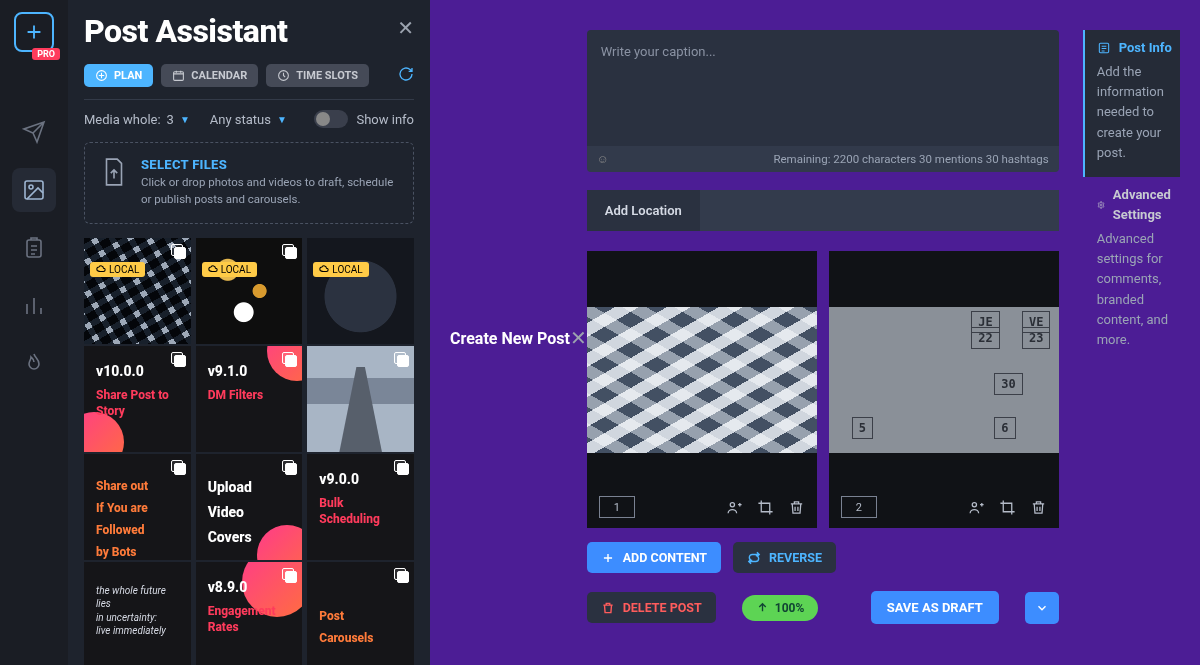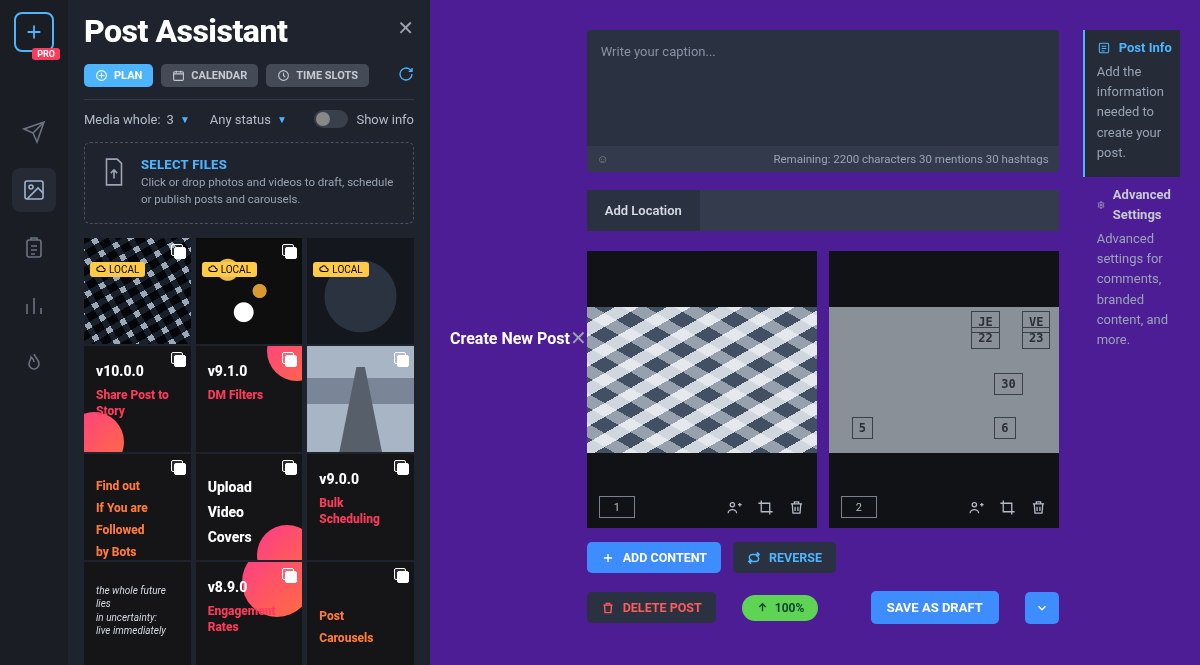--- a/index.html
+++ b/index.html
@@ -258,21 +258,21 @@
         </div>
       <div class="stack"></div>
     </div>
     <div class="thumb art-road">
         <div class="stack"></div>
       </div>
 
     <div class="thumb" style="background:#151518">
       <div class="card-text">
           <div style="height:8px"></div>
-          <div class="ct-title orange">Find out</div>
+          <div class="ct-title orange">Share out</div>
           <div class="ct-title orange">If You are</div>
           <div class="ct-title orange">Followed</div>
           <div class="ct-title orange">by Bots</div>
         </div>
       <div class="stack"></div>
     </div>
     <div class="thumb" style="background:#151518">
       <div class="blob-pink" style="bottom:-25px;right:-15px"></div>
       <div class="card-text">
           <div style="height:8px"></div>

